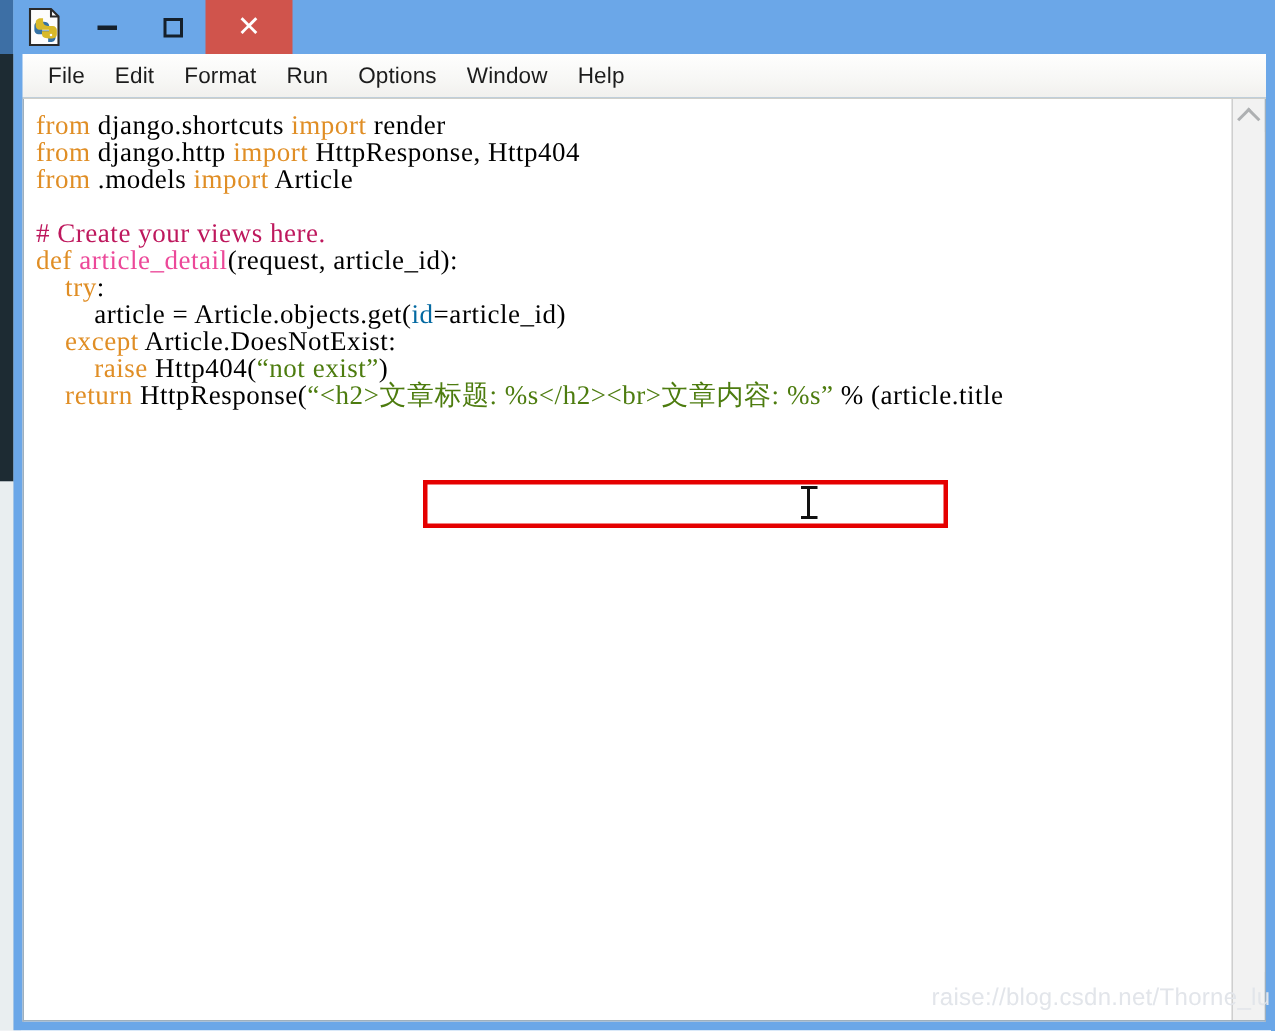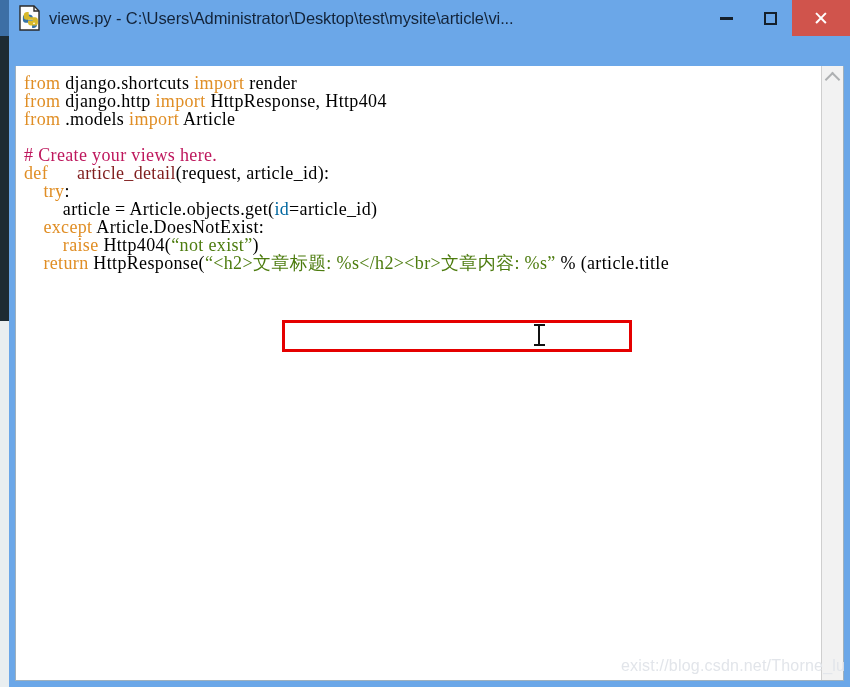--- a/index.html
+++ b/index.html
@@ -156,21 +156,21 @@
     left: 8px;
     top: 8px;
     font-family: Liberation Serif, serif;
     font-size: 18px;
     line-height: 18px;
     white-space: pre;
     color: #000000;
     letter-spacing: 0.35px;
   }
   .kw   { color: #e08e25; }       
-  .fn   { color: #7f1d1d; margin-left: 24px; }       
+  .fn   { color: #ec4899; }       
   .com  { color: #be185d; }       
   .str  { color: #4d7c0f; }       
   .kwarg{ color: #0369a1; }       
   .plain{ color: #000000; }
 
   
   #v-scrollbar {
     position: absolute;
     right: 0;
     top: 0;
@@ -270,33 +270,41 @@
         <path d="M2 1 H16 L21 6 V25 H2 Z" fill="#fdfdfd" stroke="#2a2a2a" stroke-width="1.4"></path>
         <path d="M16 1 L16 6 L21 6" fill="none" stroke="#2a2a2a" stroke-width="1.4"></path>
 
         <path d="M10.2 9.5 c3.2 0 4.6 1.0 4.6 2.9 v1.9 h-4.7 v1.0 h6.3 c1.6 0 2.6 1.1 2.6 2.8 v2.0 c0 1.8-1.5 2.9-3.3 2.9 h-1.6 v-2.3 c0-1.7-1.4-2.9-3.2-2.9 H7.6 c-1.5 0-2.7-1.2-2.7-2.7 v-2.9 c0-1.6 1.2-2.7 2.9-2.7 z" fill="#3572A5"></path>
         <circle cx="8.4" cy="11.6" r="0.85" fill="#ffffff"></circle>
         <path d="M14.6 22.6 c-3.2 0-4.6-1.0-4.6-2.9 v-1.9 h4.7 v-1.0 H8.4 c-1.6 0-2.6-1.1-2.6-2.8 v-2.0 c0-1.8 1.5-2.9 3.3-2.9 h1.6 v2.3 c0 1.7 1.4 2.9 3.2 2.9 h3.3 c1.5 0 2.7 1.2 2.7 2.7 v2.9 c0 1.6-1.2 2.7-2.9 2.7 z" fill="#d8b92a" transform="translate(0,-2)"></path>
         <circle cx="16.0" cy="18.3" r="0.85" fill="#ffffff"></circle>
       </svg>
     </div>
 
-    <div id="window-title">views.py - C:\Users\Administrator\Desktop\test\mysite\article\vi...</div>
 
     <div class="win-btn" id="btn-minimize">
       <span class="glyph"></span>
     </div>
     <div class="win-btn" id="btn-maximize">
       <span class="glyph"></span>
     </div>
     <div class="win-btn" id="btn-close">
       <span>✕</span>
     </div>
   </div>
 
+  <div id="menu-bar">
+    <div class="menu-item">File</div>
+    <div class="menu-item">Edit</div>
+    <div class="menu-item">Format</div>
+    <div class="menu-item">Run</div>
+    <div class="menu-item">Options</div>
+    <div class="menu-item">Window</div>
+    <div class="menu-item">Help</div>
+  </div>
 
   <div id="editor-area">
 
     <div id="code-pane">
       <div id="code-text"><div><span class="kw">from</span><span class="plain"> django.shortcuts </span><span class="kw">import</span><span class="plain"> render</span></div><div><span class="kw">from</span><span class="plain"> django.http </span><span class="kw">import</span><span class="plain"> HttpResponse, Http404</span></div><div><span class="kw">from</span><span class="plain"> .models </span><span class="kw">import</span><span class="plain"> Article</span></div><div>&nbsp;</div><div><span class="com"># Create your views here.</span></div><div><span class="kw">def</span><span class="plain"> </span><span class="fn">article_detail</span><span class="plain">(request, article_id):</span></div><div><span class="plain">    </span><span class="kw">try</span><span class="plain">:</span></div><div><span class="plain">        article = Article.objects.get(</span><span class="kwarg">id</span><span class="plain">=article_id)</span></div><div><span class="plain">    </span><span class="kw">except</span><span class="plain"> Article.DoesNotExist:</span></div><div><span class="plain">        </span><span class="kw">raise</span><span class="plain"> Http404(</span><span class="str">“not exist”</span><span class="plain">)</span></div><div><span class="plain">    </span><span class="kw">return</span><span class="plain"> HttpResponse(</span><span class="str">“&lt;h2&gt;文章标题: %s&lt;/h2&gt;&lt;br&gt;文章内容: %s”</span><span class="plain"> % (article.title</span></div></div>
 
       <div id="annotation-rect"></div>
 
       <div id="mouse-ibeam">
         <span class="cap-top"></span>
@@ -307,13 +315,13 @@
 
     <div id="v-scrollbar">
       <div id="scroll-up-arrow">
         <span class="chev"></span>
       </div>
       <div id="scroll-thumb"></div>
     </div>
   </div>
 </div>
 
-<div id="watermark">exist://blog.csdn.net/Thorne_lu</div>
+<div id="watermark">raise://blog.csdn.net/Thorne_lu</div>
 
 </body></html>

